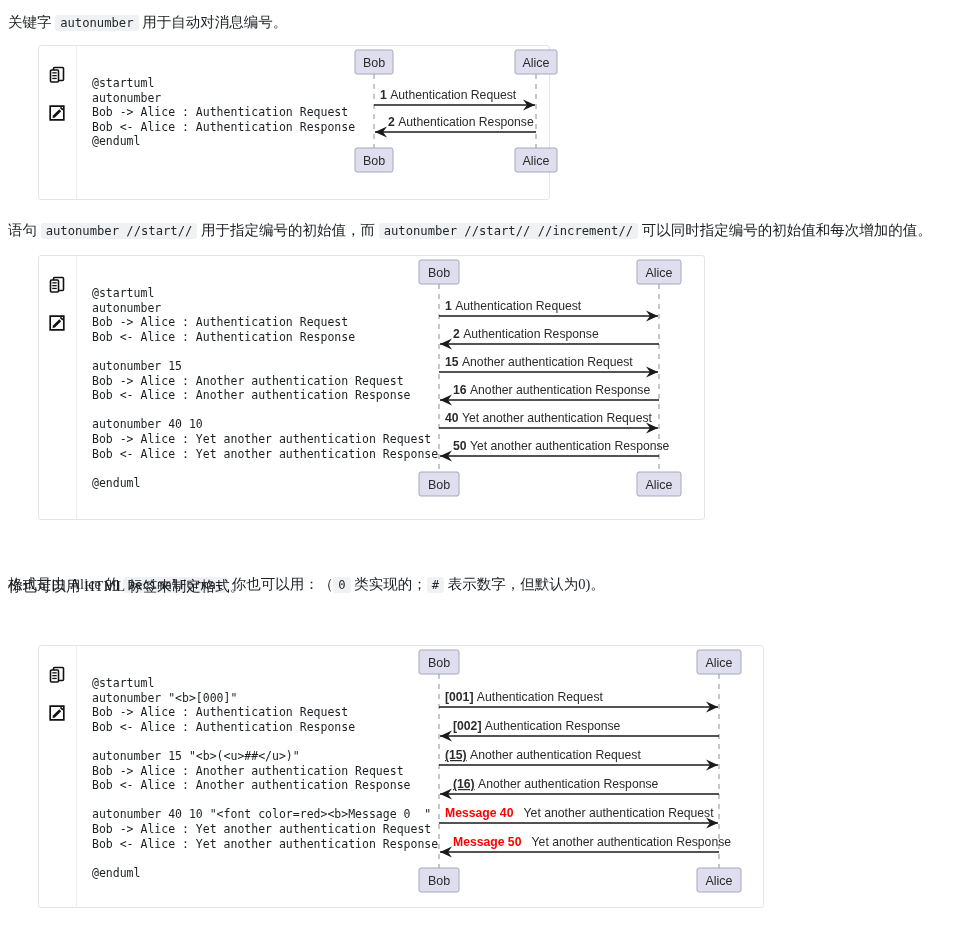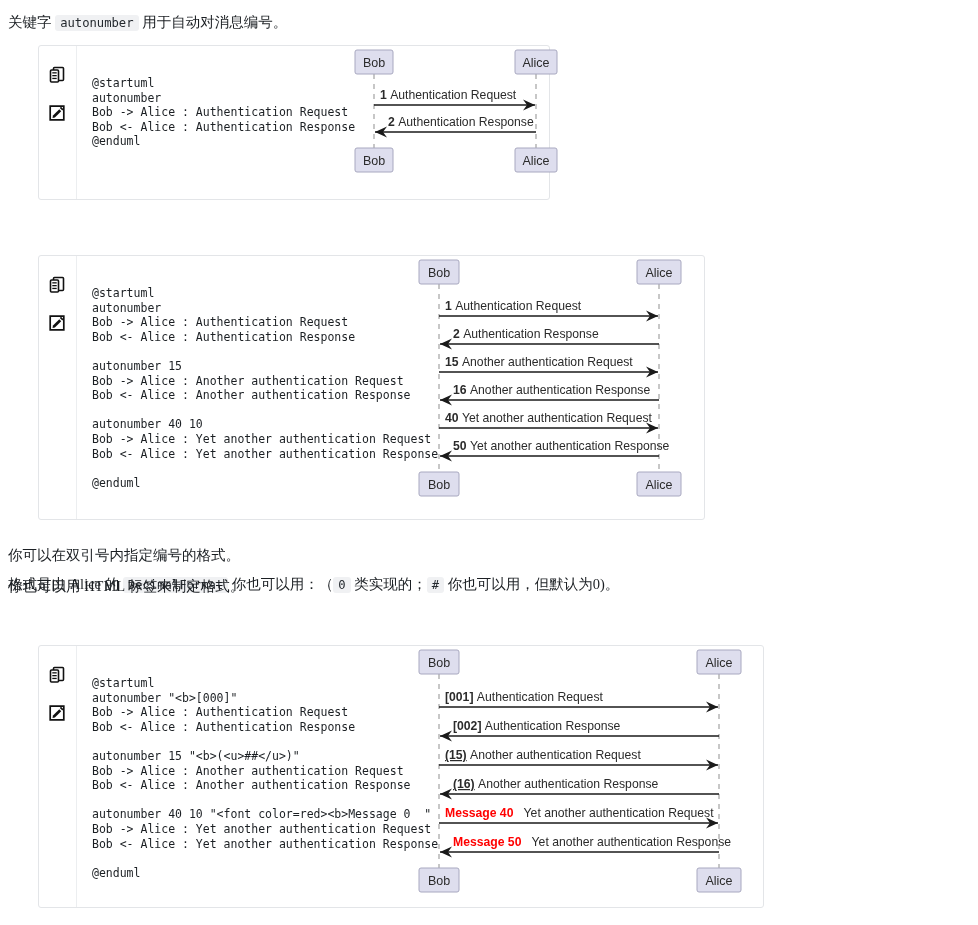--- a/index.html
+++ b/index.html
@@ -120,20 +120,21 @@
           </g>
           <g>
             <line y1="90" y2="90" stroke="#1a1a1a" stroke-width="1.5" x1="36" x2="197"></line>
             <path fill="#1a1a1a" d="M36 90 L48 84.5 L44 90 L48 95.5 Z"></path>
             <text y="84" font-family="&quot;Liberation Sans&quot;,&quot;DejaVu Sans&quot;,sans-serif" font-size="12.2" fill="#2b2b2b" x="49"><tspan font-weight="bold">2</tspan><tspan>&nbsp;Authentication Response</tspan></text>
           </g>
         </svg>
       </div>
     </div>
 
+  <div class="para" style="left:8px;top:220px;"><span>语句 </span><code class="ic">autonumber //start//</code><span> 用于指定编号的初始值，而 </span><code class="ic">autonumber //start// //increment//</code><span> 可以同时指定编号的初始值和每次增加的值。</span></div>
 
   <div class="block" style="left:38px;top:255px;width:667px;height:265px;">
     <div class="gutter"></div>
   <div class="gicon" style="top: 20px;">
         <svg width="18" height="18" viewBox="0 0 18 18">
           <rect x="5.5" y="1.5" width="10" height="13" rx="1" fill="#fff" stroke="#111" stroke-width="1.6"></rect>
           <rect x="2.5" y="4.0" width="8" height="12" rx="1" fill="#fff" stroke="#111" stroke-width="1.6"></rect>
           <rect x="4.3" y="6.2" width="4.4" height="1.3" fill="#111"></rect>
           <rect x="4.3" y="9.0" width="4.4" height="1.3" fill="#111"></rect>
           <rect x="4.3" y="11.8" width="4.4" height="1.3" fill="#111"></rect>
@@ -207,23 +208,22 @@
           </g>
           <g>
             <line y1="204" y2="204" stroke="#1a1a1a" stroke-width="1.5" x1="36" x2="255"></line>
             <path fill="#1a1a1a" d="M36 204 L48 198.5 L44 204 L48 209.5 Z"></path>
             <text y="198" font-family="&quot;Liberation Sans&quot;,&quot;DejaVu Sans&quot;,sans-serif" font-size="12.2" fill="#2b2b2b" x="49"><tspan font-weight="bold">50</tspan><tspan>&nbsp;Yet another authentication Response</tspan></text>
           </g>
         </svg>
       </div>
     </div>
 
-  <div class="para" style="left:8px;top:545px;"><span>你可以在双引号内指定编号的格式。</span></div>
-
-  <div class="para" style="left:8px;top:574px;"><span>格式是由 Alice 的 </span><code class="ic">DecimalFormat</code><span> 你也可以用：（</span><code class="ic">0</code><span> 类实现的；</span><code class="ic">#</code><span> 你也可以用，但默认为0)。</span></div>
+
+  <div class="para" style="left:8px;top:574px;"><span>格式是由 Alice 的 </span><code class="ic">DecimalFormat</code><span> 你也可以用：（</span><code class="ic">0</code><span> 类实现的；</span><code class="ic">#</code><span> 表示数字，但默认为0)。</span></div>
 
   <div class="para" style="left:8px;top:576px;"><span>你也可以用 HTML 标签来制定格式。</span></div>
 
   <div class="block" style="left:38px;top:645px;width:726px;height:263px;">
     <div class="gutter"></div>
   <div class="gicon" style="top: 20px;">
         <svg width="18" height="18" viewBox="0 0 18 18">
           <rect x="5.5" y="1.5" width="10" height="13" rx="1" fill="#fff" stroke="#111" stroke-width="1.6"></rect>
           <rect x="2.5" y="4.0" width="8" height="12" rx="1" fill="#fff" stroke="#111" stroke-width="1.6"></rect>
           <rect x="4.3" y="6.2" width="4.4" height="1.3" fill="#111"></rect>

